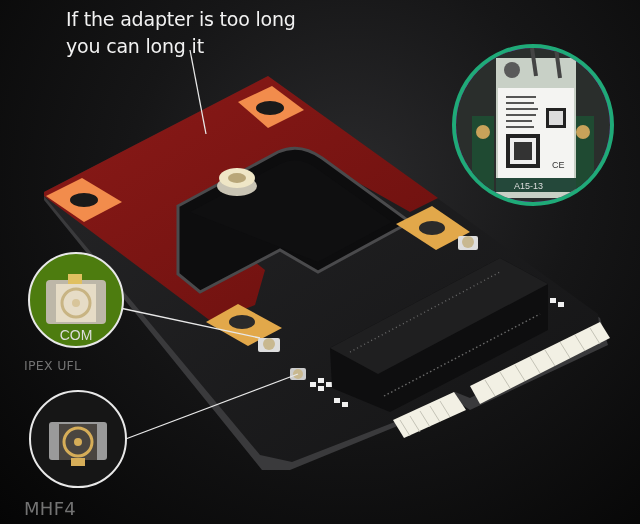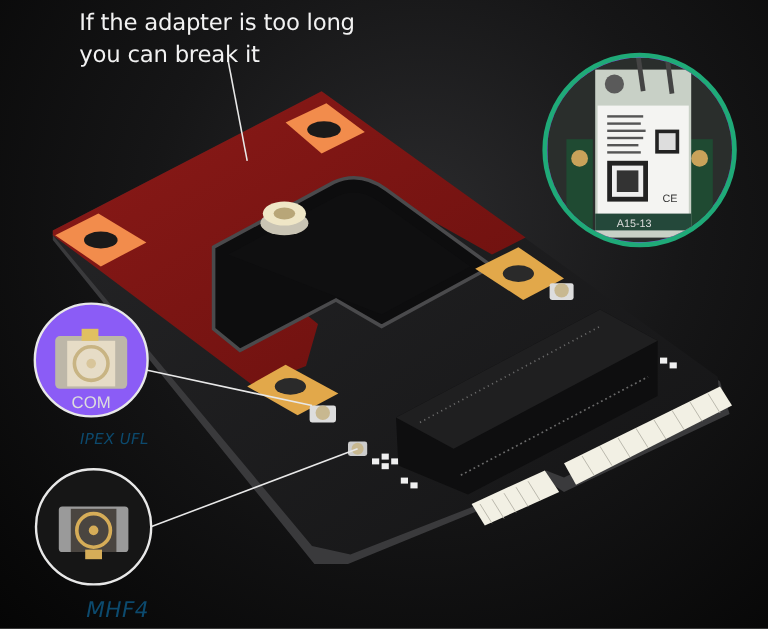--- a/index.html
+++ b/index.html
@@ -8,22 +8,22 @@
       background: radial-gradient(ellipse at 55% 35%, #2a2a2c 0%, #161617 45%, #050505 100%);
       font-family: "DejaVu Sans", "Liberation Sans", sans-serif;
     }
     .scene { position:absolute; left:0; top:0; width:640px; height:524px; }
     .headline {
       position:absolute; left:34px; top:6px; color:#f2f2f2;
       font-size:19px; line-height:27px; letter-spacing:-0.2px;
     }
     .headline div { white-space:nowrap;margin-left:32px; }
     .label {
-      position:absolute; color:#0c4a6e; font-size:12.5px; letter-spacing:0.3px;
-      text-align:right; width:100px;font-style:italic;
+      position:absolute; color:#737373; font-size:12.5px; letter-spacing:0.3px;
+      text-align:left; width:100px;
     }
     .inset {
       position:absolute; border-radius:50%; overflow:hidden;
     }
   </style>
 </head>
 <body>
 
 <div class="scene">
 
@@ -125,24 +125,24 @@
       </g>
     </g>
 
     <line x1="190" y1="50" x2="206" y2="134" stroke="#e8e8e8" stroke-width="1.3"></line>
     <line x1="120" y1="308" x2="260" y2="338" stroke="#e8e8e8" stroke-width="1.3"></line>
     <line x1="123" y1="440" x2="298" y2="374" stroke="#e8e8e8" stroke-width="1.3"></line>
   </svg>
 
   <div class="headline">
     <div>If the adapter is too long</div>
-    <div style="padding-left:0px">you can break it</div>
+    <div style="padding-left:0px">you can long it</div>
   </div>
 
-  <div class="inset" style="left:28px;top:252px;width:92px;height:92px;border:2px solid #e8e8e8;background:#8b5cf6;">
+  <div class="inset" style="left:28px;top:252px;width:92px;height:92px;border:2px solid #e8e8e8;background:#4d7c0f;">
     <svg width="92" height="92" viewBox="0 0 92 92">
       <rect x="16" y="26" width="60" height="44" rx="4" fill="#bdb7a8"></rect>
       <rect x="26" y="30" width="40" height="38" fill="#e6dcc6"></rect>
       <rect x="38" y="20" width="14" height="10" fill="#e0c060"></rect>
       <circle cx="46" cy="49" r="14" fill="none" stroke="#c8b483" stroke-width="3"></circle>
       <circle cx="46" cy="49" r="4" fill="#d8c59a"></circle>
       <text x="46" y="86" font-size="14" fill="#ddd" text-anchor="middle" font-family="Liberation Sans, sans-serif">COM</text>
     </svg>
   </div>
   <div class="label" style="left:24px;top:358px;">IPEX UFL</div>

